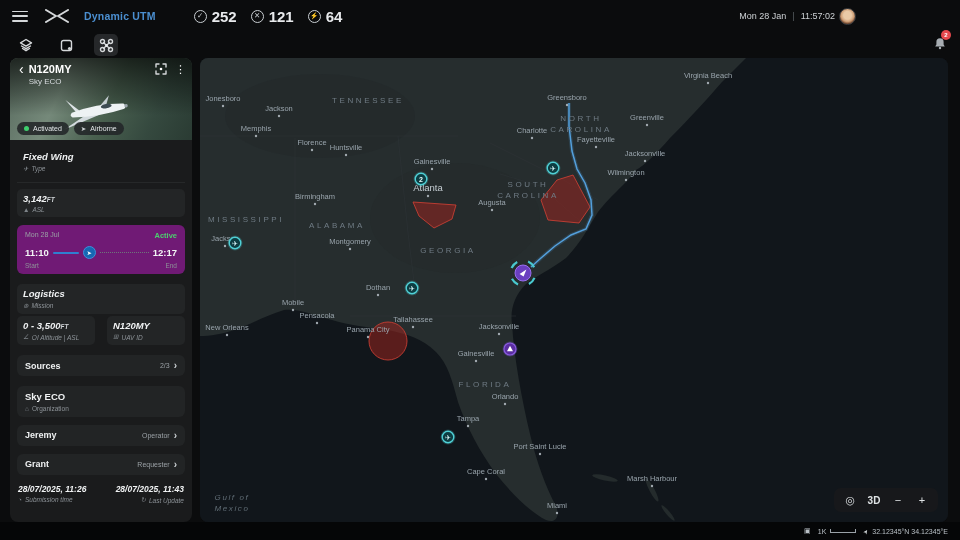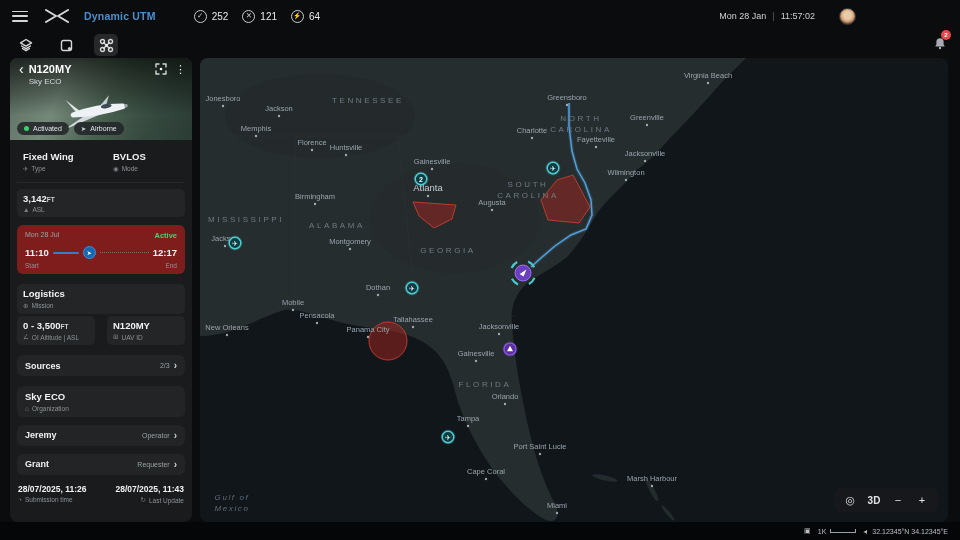--- a/index.html
+++ b/index.html
@@ -10,22 +10,22 @@
   .topbar { position:absolute; left:0; top:0; width:868px; height:32px;
     display:flex; align-items:center; padding:0 12px; gap:10px; background:#0b0c0d; }
   .hamburger { width:16px; height:11px; display:flex; flex-direction:column; justify-content:space-between; cursor:pointer; }
   .hamburger span { height:1.6px; background:#d5d8da; border-radius:1px; }
   .logo-x { margin-left:6px; }
   .app-title { color:#4b8fd0; font-size:10.5px; font-weight:bold; letter-spacing:.2px; margin-left:4px; }
   .counters { display:flex; align-items:center; gap:14px; margin-left:28px; }
   .counter { display:flex; align-items:center; gap:5px; }
   .cicon { width:13px; height:13px; border:1.2px solid #c9ced2; border-radius:50%;
     font-size:7.5px; color:#c9ced2; display:flex; align-items:center; justify-content:center; line-height:1; }
-  .cval { font-size:10px; font-weight:normal; color:#e8eaec; }
-  .top-right { margin-left:auto; display:flex; align-items:center; gap:24px; }
+  .cval { font-size:15px; font-weight:bold; color:#e8eaec; }
+  .top-right { margin-left:auto; display:flex; align-items:center; gap:4px; }
   .datetime { font-size:9px; color:#cdd1d4; display:flex; gap:6px; align-items:center; }
   .datetime .sep { color:#5a5f63; }
   .avatar { width:17px; height:17px; border-radius:50%;
     background:radial-gradient(circle at 50% 42%, #e9c9a6 0 34%, #ce9f77 55%, #7a4e33 72%, #46311f 100%);
     border:1px solid #3a3d40; }
 
   
   .toolbar { position:absolute; left:0; top:32px; width:960px; height:26px;
     display:flex; align-items:center; padding:0 14px; gap:16px; }
   .tool { width:24px; height:22px; display:flex; align-items:center; justify-content:center;
@@ -51,30 +51,30 @@
   .head-actions { margin-left:auto; display:flex; gap:8px; align-items:center; }
   .kebab { color:#fff; font-size:11px; cursor:pointer; line-height:10px; }
   .plane-svg { position:absolute; z-index:1; left:28px; top:26px; }
   .badges { position:absolute; z-index:2; left:7px; bottom:5px; display:flex; gap:5px; }
   .pill { display:flex; align-items:center; gap:4px; background:rgba(34,38,40,.88);
     border-radius:9px; padding:2.5px 7px; font-size:7px; color:#e2e6e8; }
   .gdot { width:5px; height:5px; border-radius:50%; background:#3fcf6e; }
   .pill .picon { font-size:6.5px; color:#cfd4d7; }
 
   .pbody { padding:7px 7px 0 7px; }
-  .frow { display:flex; gap:12px; margin-bottom:2px; }
+  .frow { display:flex; gap:12px; margin-bottom:2px;font-style:italic; }
   .fcell { flex:1; padding:4px 6px; border-radius:5px; }
   .fcell.card { background:#232526; }
   .fval { font-size:9.5px; font-weight:bold; color:#f0f2f3; white-space:nowrap; }
   .fval .unit { font-size:6.5px; font-weight:bold; color:#cfd3d6; }
   .flab { font-size:6.5px; color:#8d9398; margin-top:2.5px; display:flex; align-items:center; gap:3px; white-space:nowrap; }
   .flab .fi { font-size:6.5px; color:#7d8388; }
   .divider { height:1px; background:#262829; margin:5px 0 6px; }
 
-  .sched { background:#7f1d1d; border-radius:6px; padding:6px 8px 5px; margin:8px 0 10px; }
+  .sched { background:#701a75; border-radius:6px; padding:6px 8px 5px; margin:8px 0 10px; }
   .sched-top { display:flex; justify-content:space-between; font-size:7px; color:#9aa0a5; }
   .sched-top .active { color:#4ccf6e; font-weight:bold; font-size:7.5px; }
   .timeline { display:flex; align-items:center; gap:4px; margin-top:6px; }
   .ttime { font-size:9.5px; font-weight:bold; color:#f2f4f5; }
   .tl-solid { width:26px; height:2px; background:#2f7fd0; border-radius:1px; }
   .tl-handle { width:13px; height:13px; border-radius:50%; background:#1668b3; border:1.5px solid #3f8fdb;
     color:#fff; font-size:6px; display:flex; align-items:center; justify-content:center; flex:none; cursor:pointer; }
   .tl-dots { flex:1; border-top:1.6px dotted #6e757b; height:0; }
   .tl-ends { display:flex; justify-content:space-between; font-size:6.5px; color:#8d9398; margin-top:3px; }
 
@@ -223,27 +223,20 @@
     </div>
   </div>
 
   <div class="pbody">
     <div class="frow">
       <div class="fcell">
         <div class="fval">Fixed Wing</div>
         <div class="flab">
             <span class="fi">✈</span>
             <span>Type</span>
-          </div>
-      </div>
-      <div class="fcell">
-        <div class="fval">BVLOS</div>
-        <div class="flab">
-            <span class="fi">◉</span>
-            <span>Mode</span>
           </div>
       </div>
     </div>
     <div class="divider"></div>
     <div class="frow">
       <div class="fcell card">
         <div class="fval"><span>3,142</span><span class="unit">FT</span></div>
         <div class="flab">
             <span class="fi">▲</span>
             <span>ASL</span>

